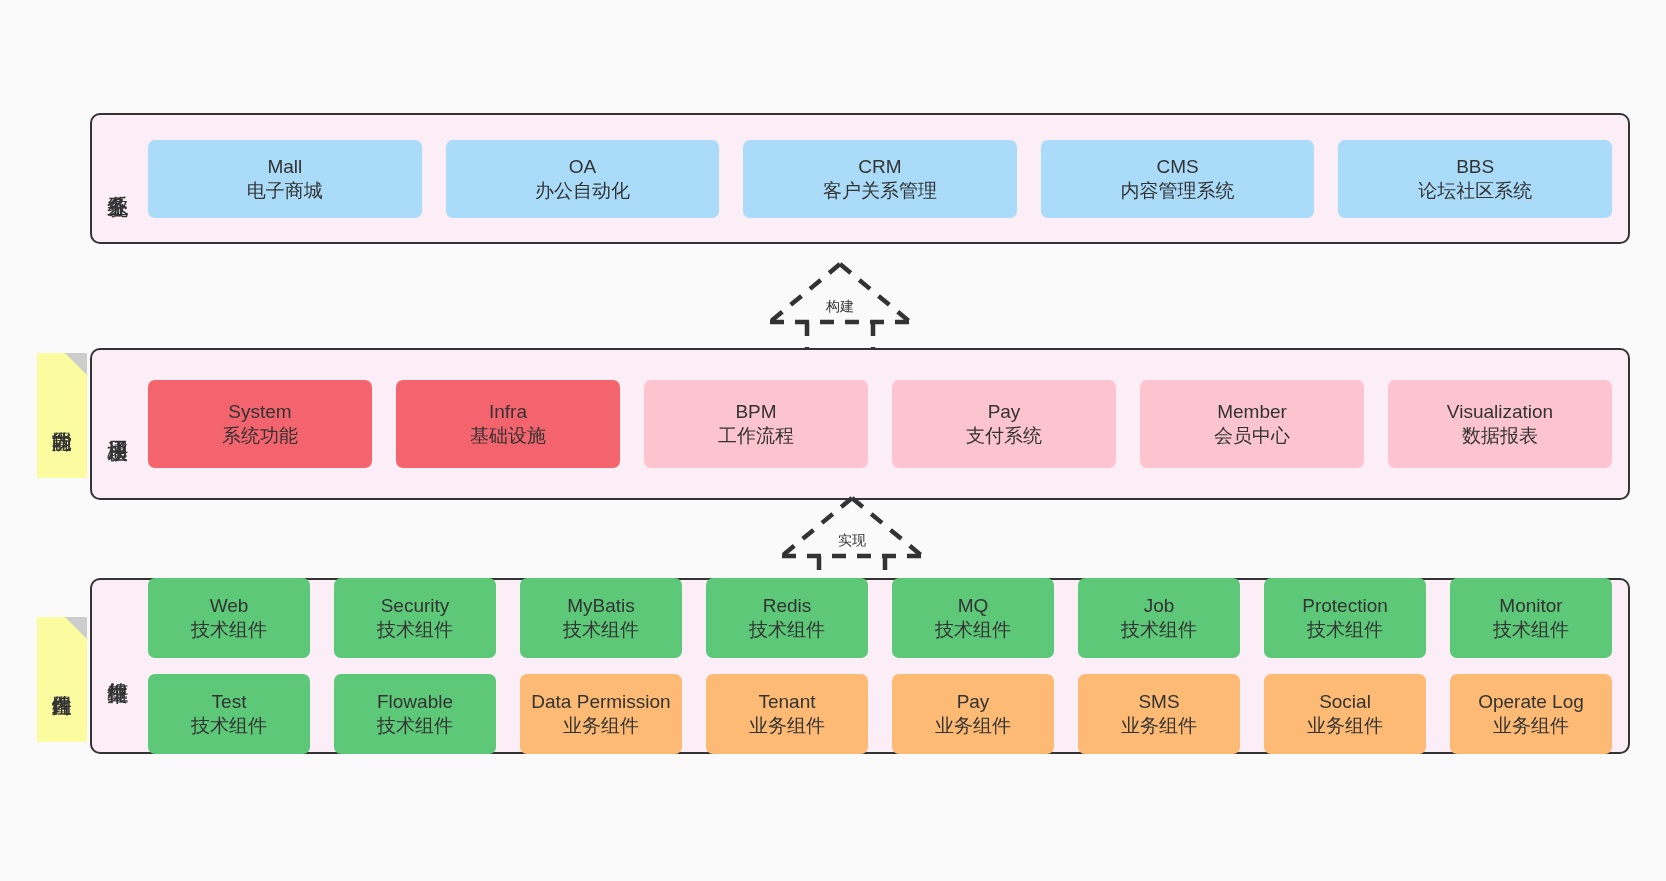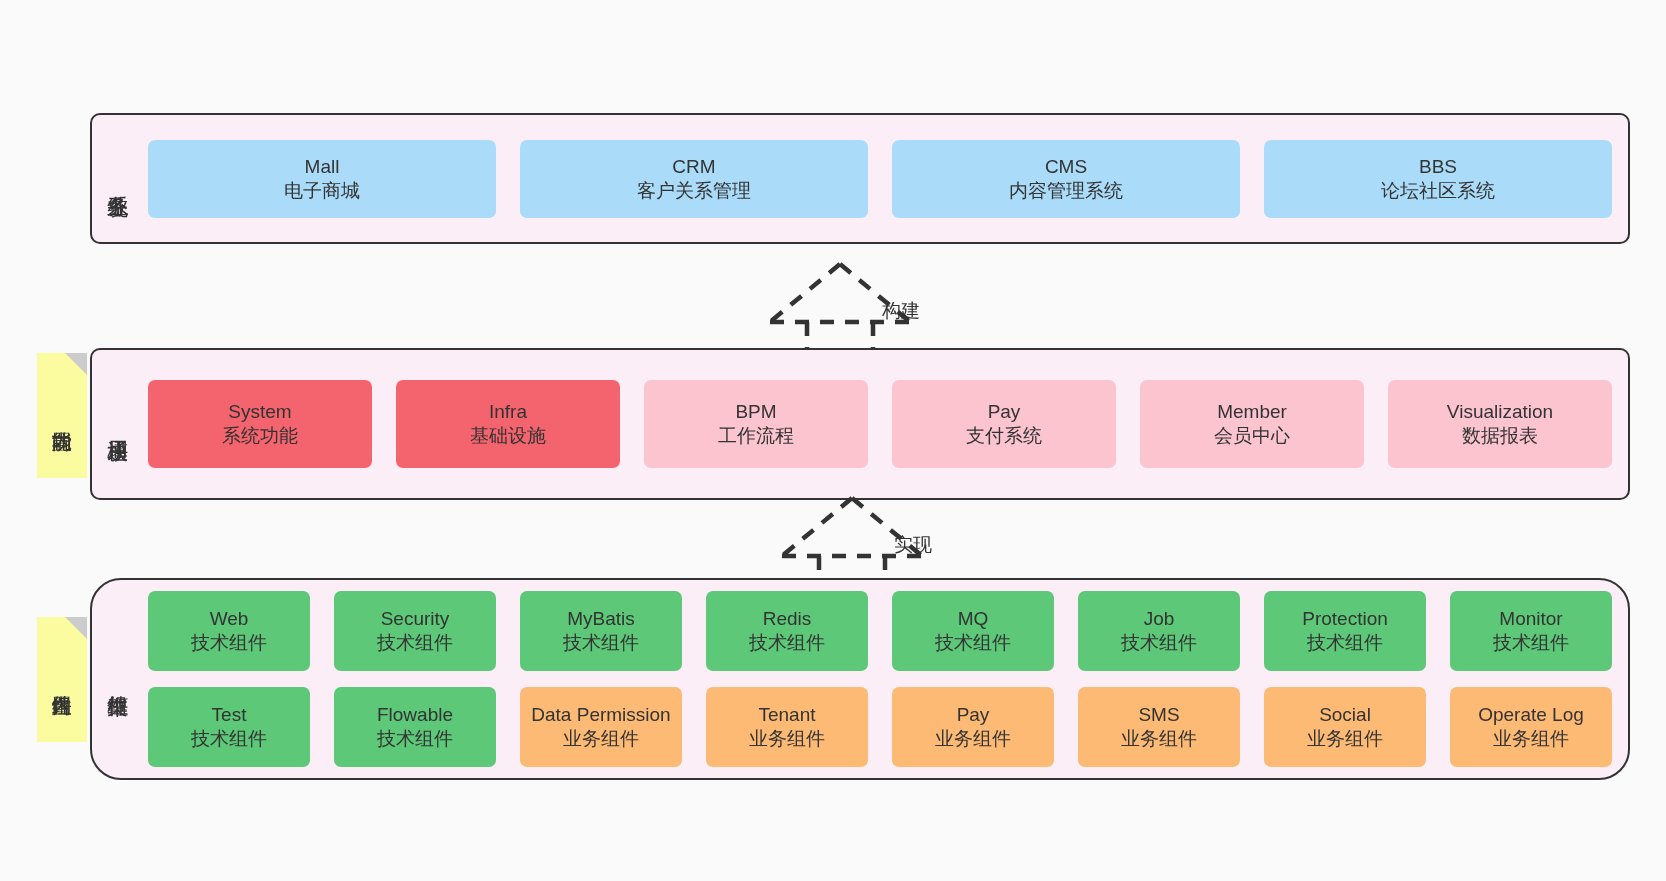--- a/index.html
+++ b/index.html
@@ -114,36 +114,40 @@
     position: absolute;
     width: 160px;
     height: 95px;
   }
   .arrow svg { display: block; overflow: visible; }
   .arrow-label {
     position: absolute;
     left: 0;
     right: 0;
     top: 40px;
-    text-align: right;
-    font-size: 19px;
+    text-align: center;
+    font-size: 14px;
     color: #333333;
     background: transparent;
   }
 </style>
 </head>
 <body>
 
 <div class="band" id="band-business" style="left:90px; top:113px; width:1540px; height:131px;">
   <div class="band-title">业务系统</div>
   <div class="band-body">
     <div class="band-row">
       <div class="card blue">
         <span class="en">Mall</span>
         <span class="cn">电子商城</span>
+      </div>
+      <div class="card blue">
+        <span class="en">OA</span>
+        <span class="cn">办公自动化</span>
       </div>
       <div class="card blue">
         <span class="en">CRM</span>
         <span class="cn">客户关系管理</span>
       </div>
       <div class="card blue">
         <span class="en">CMS</span>
         <span class="cn">内容管理系统</span>
       </div>
       <div class="card blue">
@@ -203,21 +207,21 @@
     <path d="M80 6 L150 64 M80 6 L10 64" stroke="#333333" stroke-width="4.5" stroke-dasharray="14 11" stroke-linecap="butt"></path>
     <path d="M10 64 L150 64 M47 64 L47 95 M113 64 L113 95" stroke="#333333" stroke-width="4.5" stroke-dasharray="14 11" stroke-linecap="butt"></path>
   </svg>
   <div class="arrow-label">实现</div>
 </div>
 
 <div class="sticky" style="left:37px; top:617px; height:125px;">
   <span>内置组件</span>
   <span class="fold"></span>
 </div>
-<div class="band" id="band-framework" style="left:90px; top:578px; width:1540px; height:202px;border-radius:31px;">
+<div class="band" id="band-framework" style="left:90px; top:578px; width:1540px; height:176px;">
   <div class="band-title">框架组件</div>
   <div class="band-body">
 
     <div class="band-row">
       <div class="card green">
         <span class="en">Web</span>
         <span class="cn">技术组件</span>
       </div>
       <div class="card green">
         <span class="en">Security</span>

